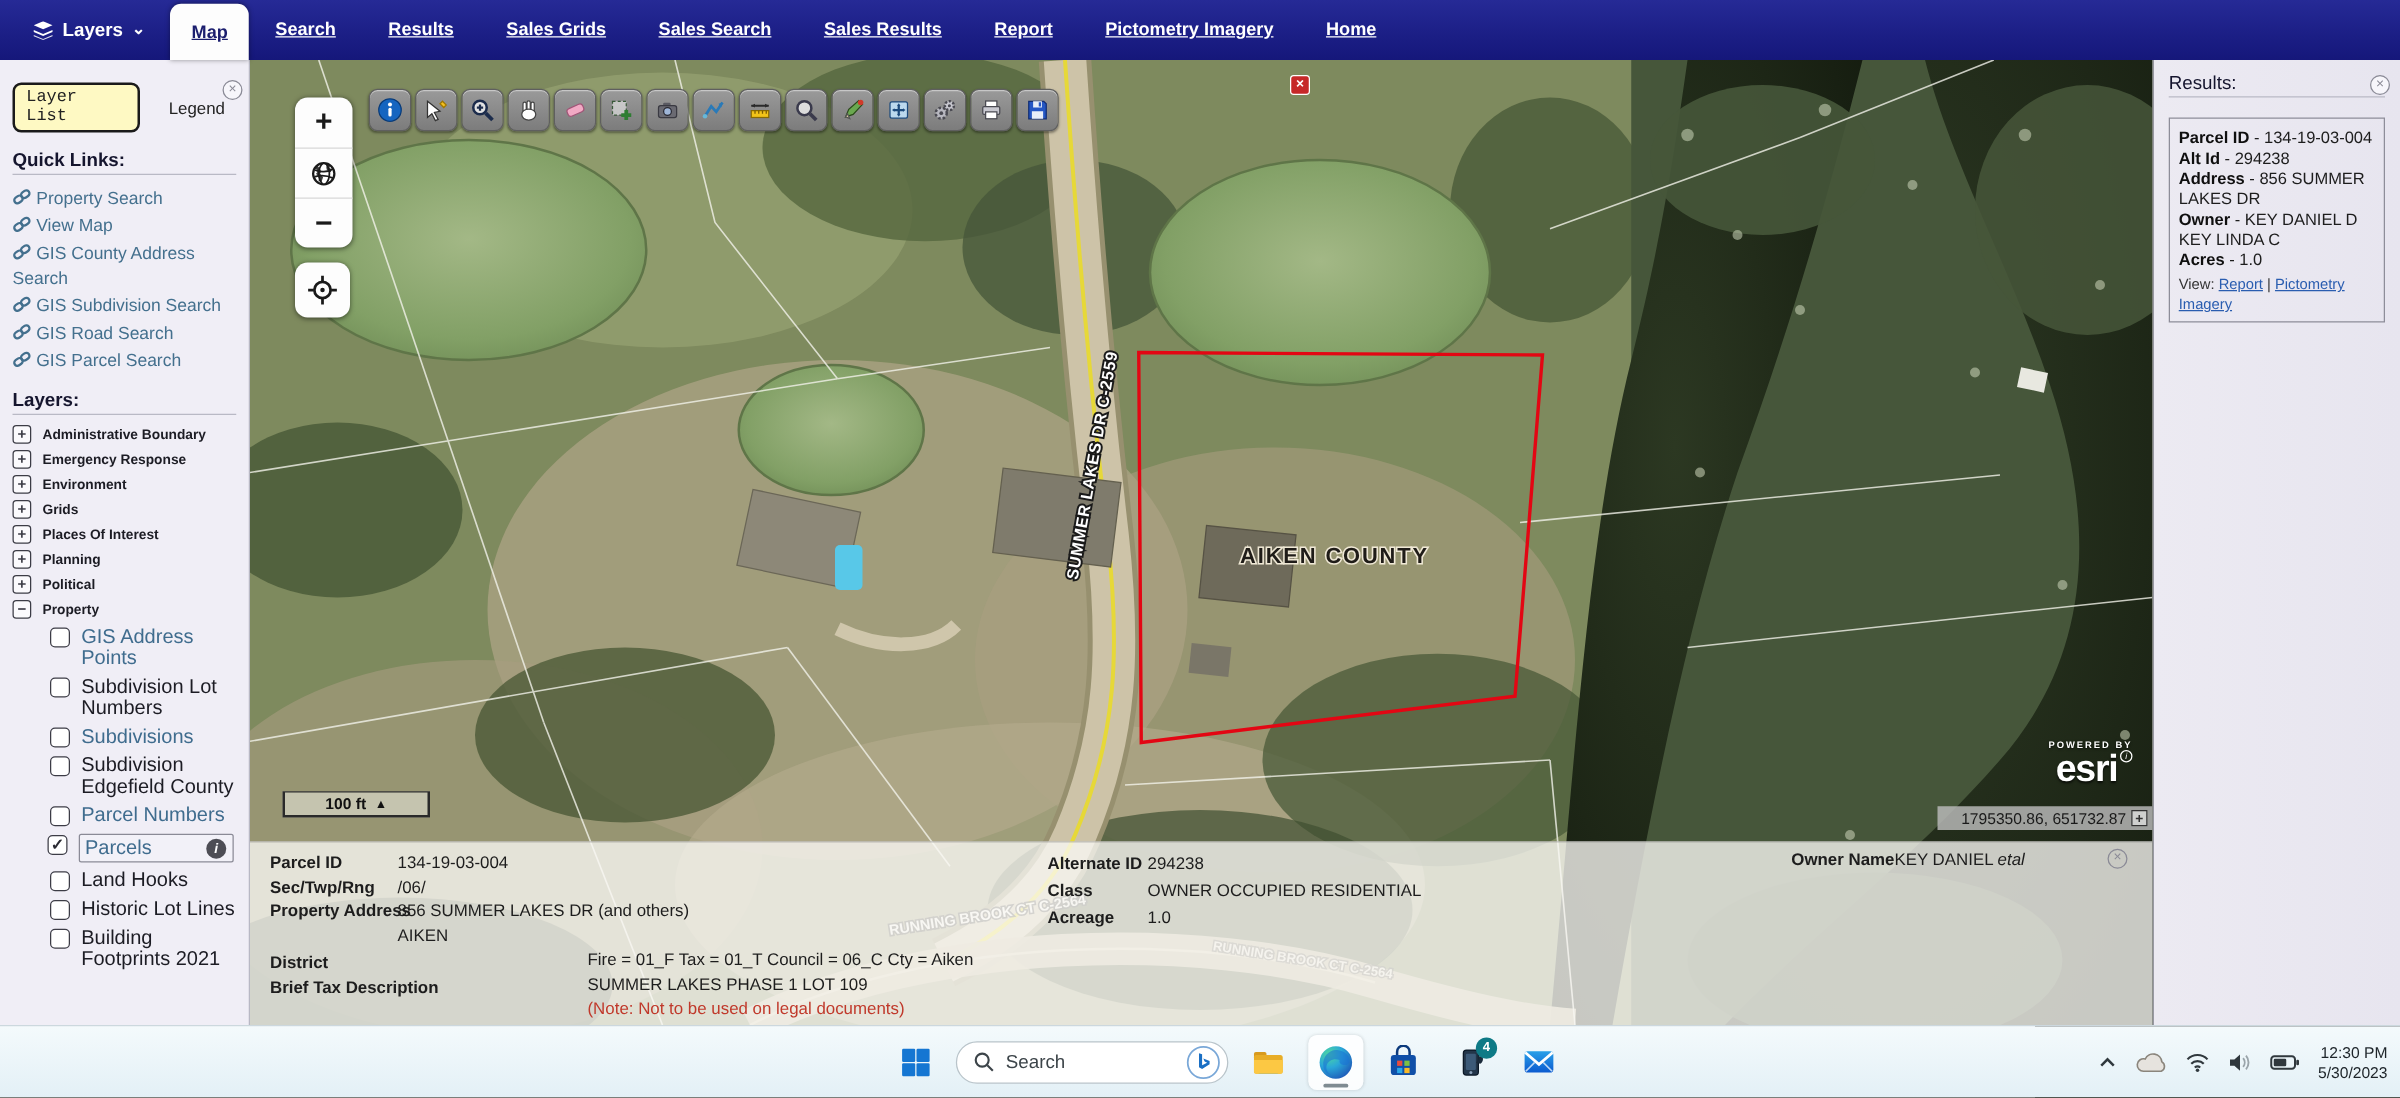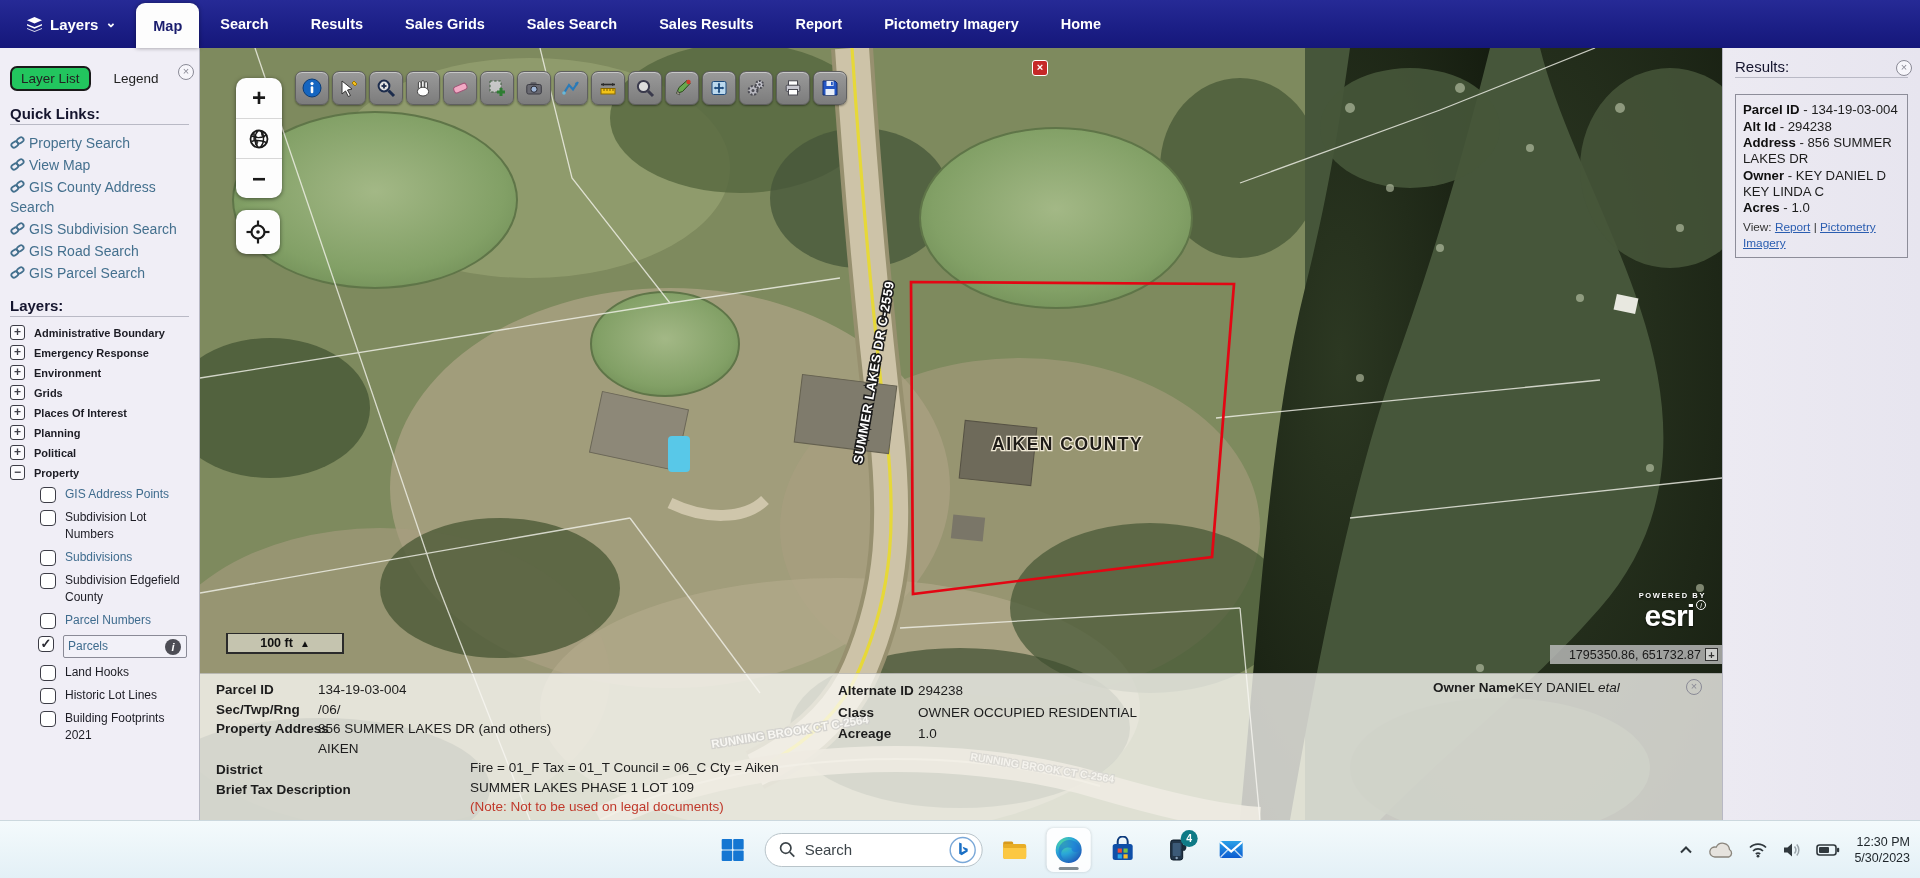--- a/index.html
+++ b/index.html
@@ -7,41 +7,41 @@
   .stage { position:relative; width:1628px; height:878px; background:#fff; }
 
   
   .navbar { position:absolute; left:0; top:0; width:1920px; height:48px;
     background:linear-gradient(180deg,#262a96 0%,#1b1e85 60%,#15177a 100%);
     display:flex; align-items:stretch; color:#fff; z-index:40; }
   .layers-menu { display:flex; align-items:center; gap:7px; padding:0 20px 0 26px; cursor:pointer; font-weight:700; font-size:15px; }
   .layers-menu svg { display:block; }
   .chev { font-size:13px; font-weight:700; margin-top:-3px; }
   .nav-tabs { display:flex; align-items:stretch; }
-  .nav-tab { display:flex; align-items:center; padding:0 21px; font-size:14.5px; font-weight:700; color:#fff; cursor:pointer; }
+  .nav-tab { display:flex; align-items:center; padding:0 21px; font-size:14.5px; font-weight:700; color:#fff; cursor:pointer;text-decoration:underline; }
   .nav-tab.active { background:#fdfdfd; color:#1b1e6e; border-radius:9px 9px 0 0; margin-top:3px; padding:0 17px; box-shadow:0 0 4px rgba(0,0,0,.4); }
 
   
   .sidebar { position:absolute; left:0; top:48px; width:200px; height:772px; background:#f0eef6; border-right:1px solid #b8b8c4; padding:10px 10px 0 10px; z-index:30; }
   .circle-x { position:absolute; width:16px; height:16px; border:1.5px solid #8a8a96; border-radius:50%; color:#8a8a96; font-size:11px; line-height:13px; text-align:center; cursor:pointer; background:#f7f6fb; }
   .sidebar .circle-x { top:16px; right:5px; }
   .side-tabs { display:flex; align-items:center; gap:14px; margin:8px 0 14px 0; }
   .side-tab { font-size:13.5px; color:#222; padding:3px 9px; cursor:pointer; }
-  .side-tab.active { border:2px solid #1a1a1a; border-radius:7px; background:#22c55e; font-weight:400; }
+  .side-tab.active { border:2px solid #1a1a1a; border-radius:7px; background:#fef9c3; font-weight:400;font-family:Liberation Mono, monospace; }
   .side-h { font-size:15px; font-weight:700; color:#15152e; margin:6px 0 2px 0; }
   .side-hr { border:none; border-top:1px solid #b9b9c5; margin:2px 0 8px 0; }
   .qlink { font-size:14px; color:#44708e; line-height:20px; margin:2px 0; cursor:pointer; }
   .qlink svg { vertical-align:-2px; margin-right:4px; }
   .tree { list-style:none; margin-top:4px; }
   .tree-row { display:flex; align-items:center; gap:9px; margin:5px 0; }
   .exp { width:15px; height:15px; border:1.6px solid #3c3c46; border-radius:3px; font-size:12px; line-height:12px; font-weight:700; text-align:center; color:#3c3c46; background:#fbfafd; cursor:pointer; flex:0 0 auto; }
   .grp { font-size:11px; font-weight:700; color:#1c1c24; }
   .sub-row { display:flex; align-items:flex-start; gap:9px; margin:6px 0 6px 30px; }
   .cb { width:16px; height:16px; border:1.7px solid #3c3c46; border-radius:4px; background:#fff; cursor:pointer; flex:0 0 auto; margin-top:1px; font-size:13px; line-height:14px; text-align:center; color:#2b2b33; font-weight:700; }
-  .sub-lbl { font-size:12px; color:#1c1c24; line-height:17px; }
+  .sub-lbl { font-size:16px; color:#1c1c24; line-height:17px; }
   .sub-lbl.link { color:#3f6c8e; cursor:pointer; }
   .sub-row.selected { margin-left:28px; }
   .selbox { flex:1; display:flex; align-items:center; justify-content:space-between; border:1px solid #8a8a96; background:#f2f1f8; border-radius:2px; padding:2px 5px 2px 4px; margin-right:2px;gap:16px; }
   .info-icon { width:16px; height:16px; border-radius:50%; background:#4d4d55; color:#fff; font-size:11px; font-weight:700; font-style:italic; text-align:center; line-height:16px; cursor:pointer; }
 
   
   .map { position:absolute; left:200px; top:48px; width:1522px; height:772px; background:#7e8a5e; overflow:hidden; z-index:10; }
   .map > svg.terrain { position:absolute; left:0; top:0; }
 
   .map-toolbar { position:absolute; left:95px; top:23px; display:flex; gap:3px; z-index:15; }

